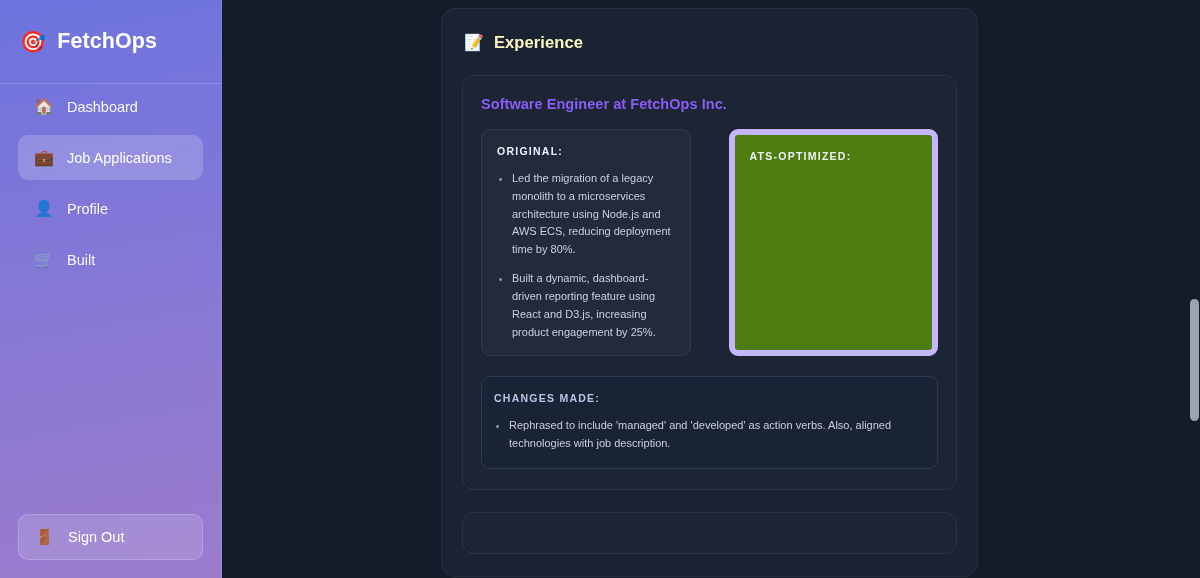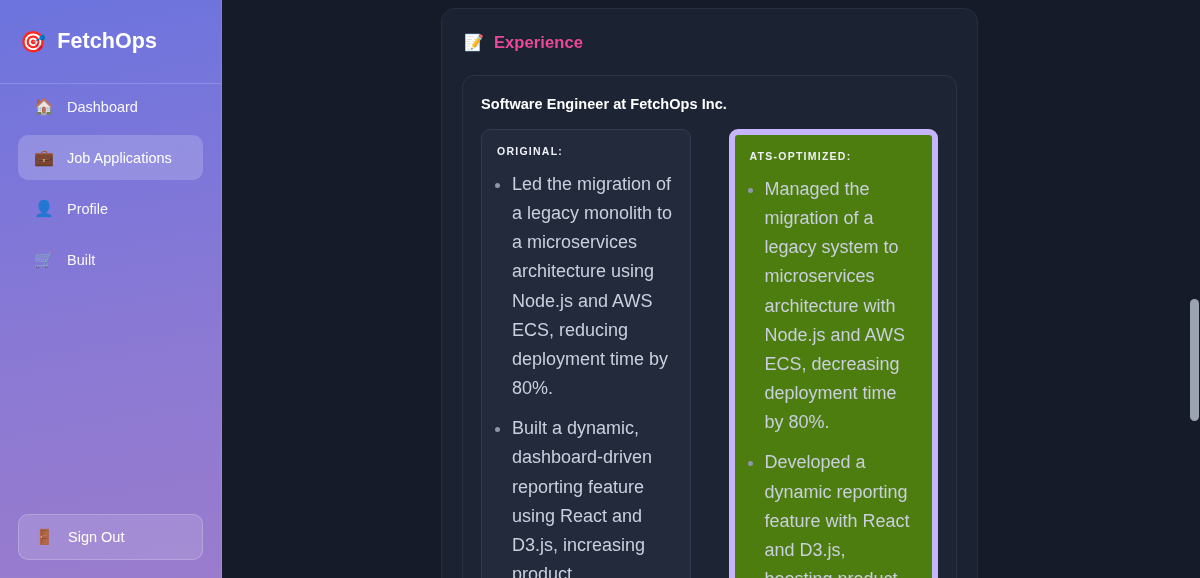--- a/index.html
+++ b/index.html
@@ -142,37 +142,37 @@
     display: flex;
     align-items: center;
     gap: 10px;
     margin-bottom: 23px;
     padding-left: 2px;
   }
   #experience-header .section-icon { font-size: 16px; line-height: 1; }
   #experience-header .section-title {
     font-size: 16.5px;
     font-weight: 700;
-    color: #ec4899;
+    color: #fef9c3;
     letter-spacing: 0.1px;
   }
 
   .job-card {
     background: #1d2434;
     border: 1px solid #2b3446;
     border-radius: 12px;
     padding: 20px 18px 20px 18px;
     margin-bottom: 22px;
   }
   .job-card:last-child { margin-bottom: 0; }
 
   .job-title {
     font-size: 14.5px;
     font-weight: 700;
-    color: #ffffff;
+    color: #8b5cf6;
     margin-bottom: 17px;
     letter-spacing: 0.05px;
   }
 
   .compare-grid {
     display: grid;
     grid-template-columns: 1fr 1fr;
     gap: 38px;
   }
 
@@ -197,21 +197,21 @@
     margin-bottom: 13px;
     text-transform: uppercase;
   }
 
   .bullets {
     list-style: disc;
     padding-left: 15px;
     margin: 0;
   }
   .bullets li {
-    font-size: 18px;
+    font-size: 11px;
     line-height: 1.62;
     color: #c9d0dd;
     margin-bottom: 11px;
   }
   .bullets li:last-child { margin-bottom: 0; }
   .bullets li::marker { color: #8d97aa; }
 
   .changes-box {
     margin-top: 20px;
     background: #1a2333;
@@ -309,30 +309,29 @@
           <div class="compare-col original">
             <div class="compare-label">ORIGINAL:</div>
             <ul class="bullets">
               <li>Led the migration of a legacy monolith to a microservices architecture using Node.js and AWS ECS, reducing deployment time by 80%.</li>
               <li>Built a dynamic, dashboard-driven reporting feature using React and D3.js, increasing product engagement by 25%.</li>
             </ul>
           </div>
 
           <div class="compare-col optimized">
             <div class="compare-label">ATS-OPTIMIZED:</div>
-            <ul class="bullets">
-              <li>Managed the migration of a legacy system to microservices architecture with Node.js and AWS ECS, decreasing deployment time by 80%.</li>
-              <li>Developed a dynamic reporting feature with React and D3.js, boosting product engagement by 25%.</li>
-            </ul>
           </div>
 
         </div>
 
         <div class="changes-box">
           <div class="changes-label">CHANGES MADE:</div>
+          <ul class="bullets">
+            <li>Rephrased to include 'managed' and 'developed' as action verbs. Also, aligned technologies with job description.</li>
+          </ul>
         </div>
       </article>
 
       <article class="job-card">
         
 
         
       </article>
 
     </section>

